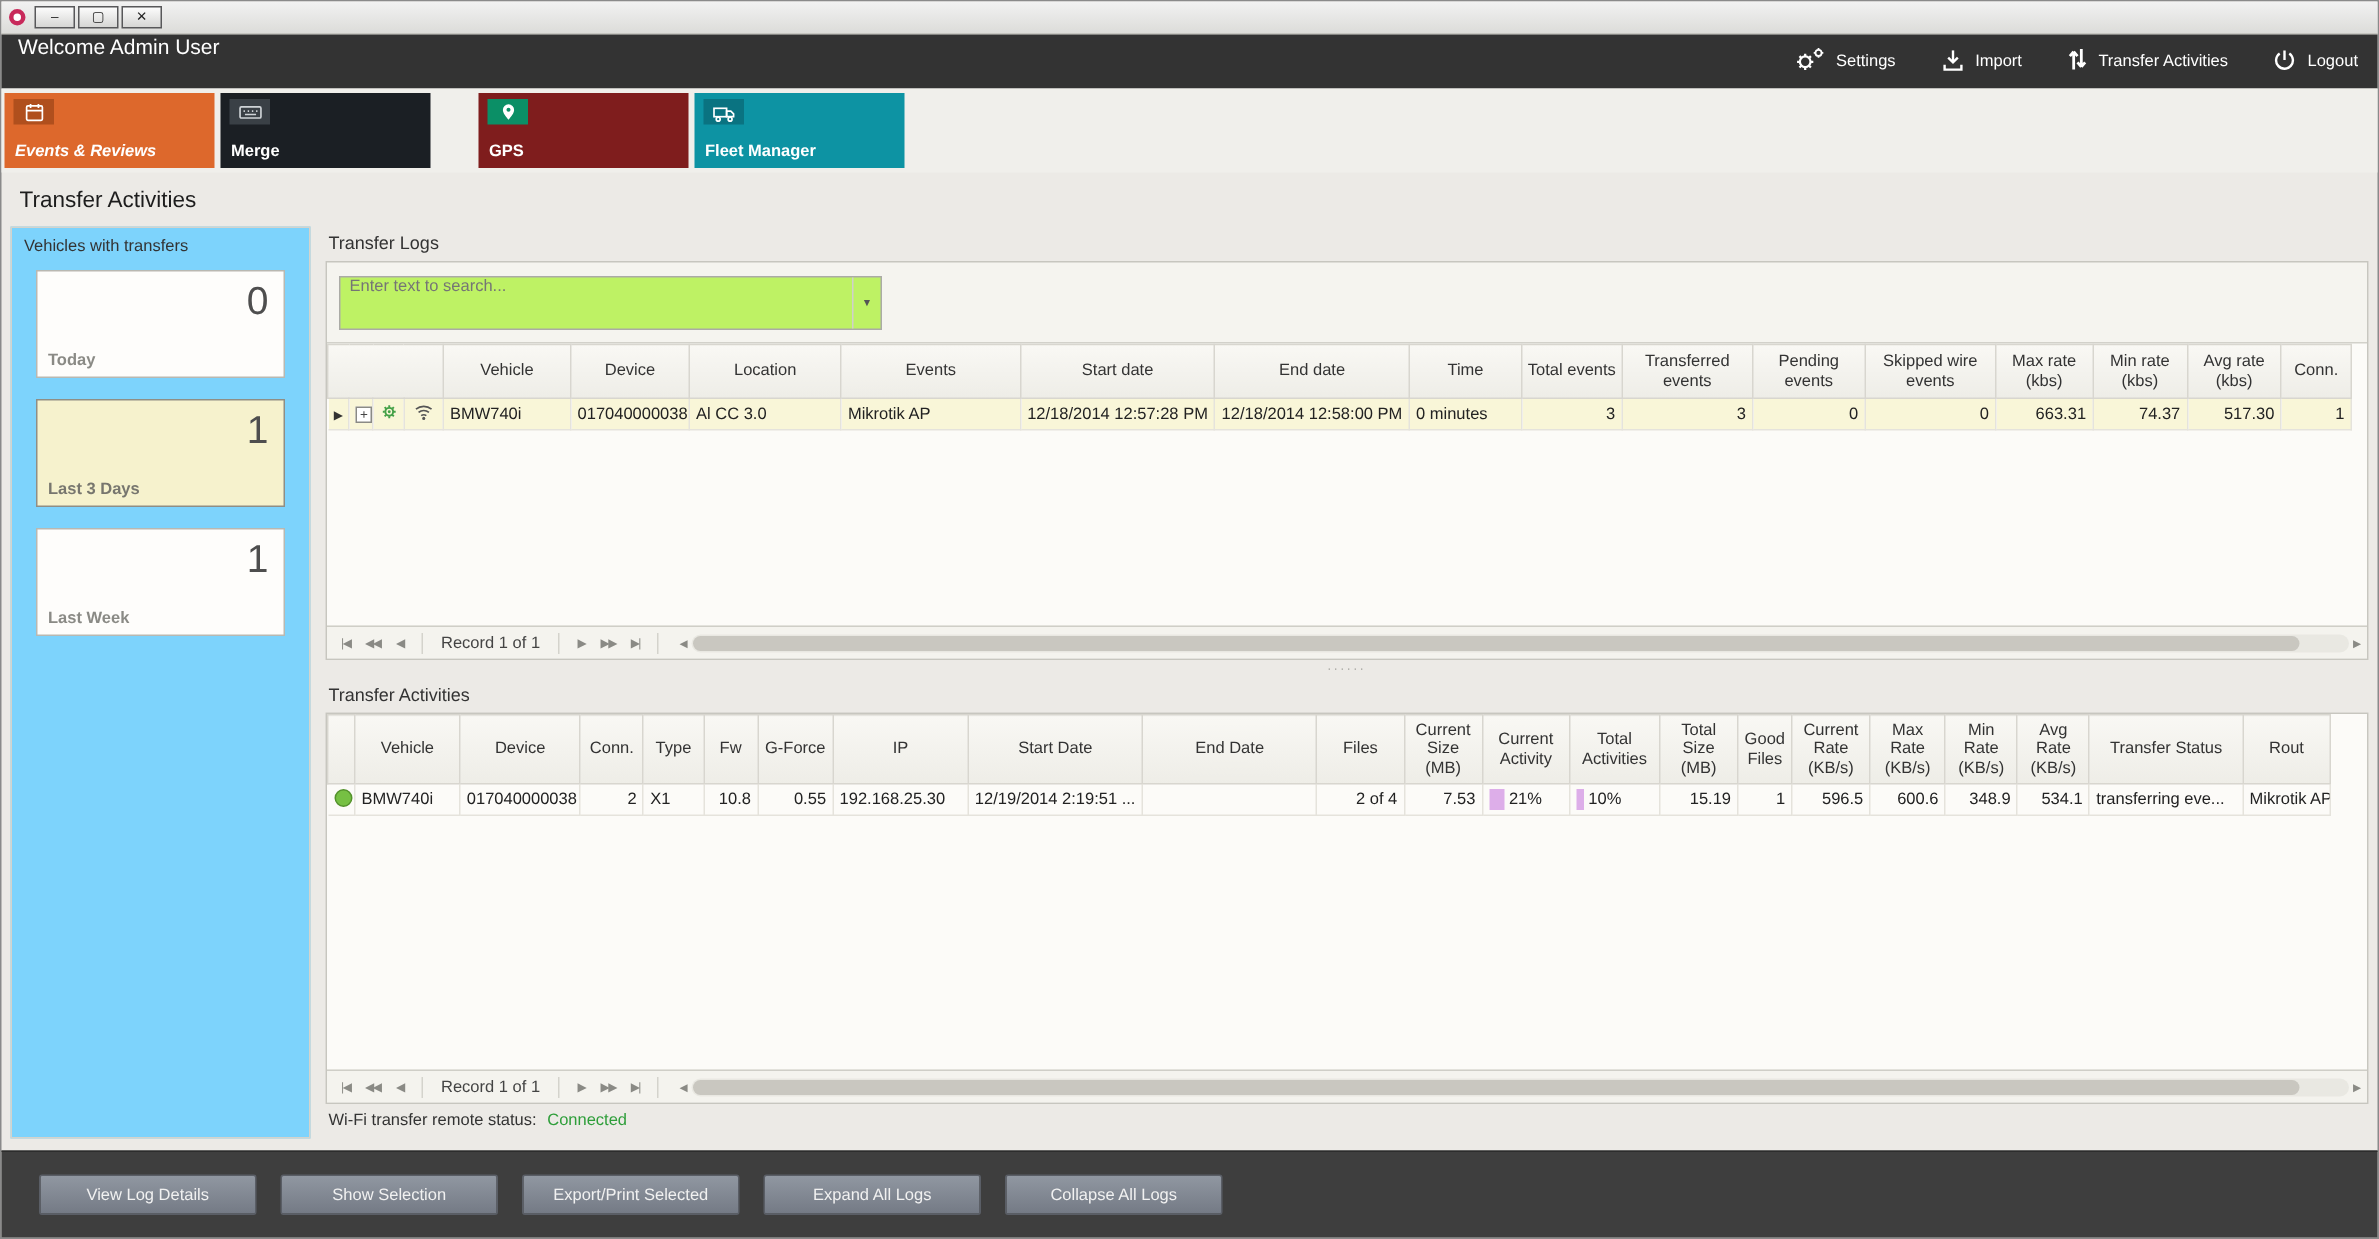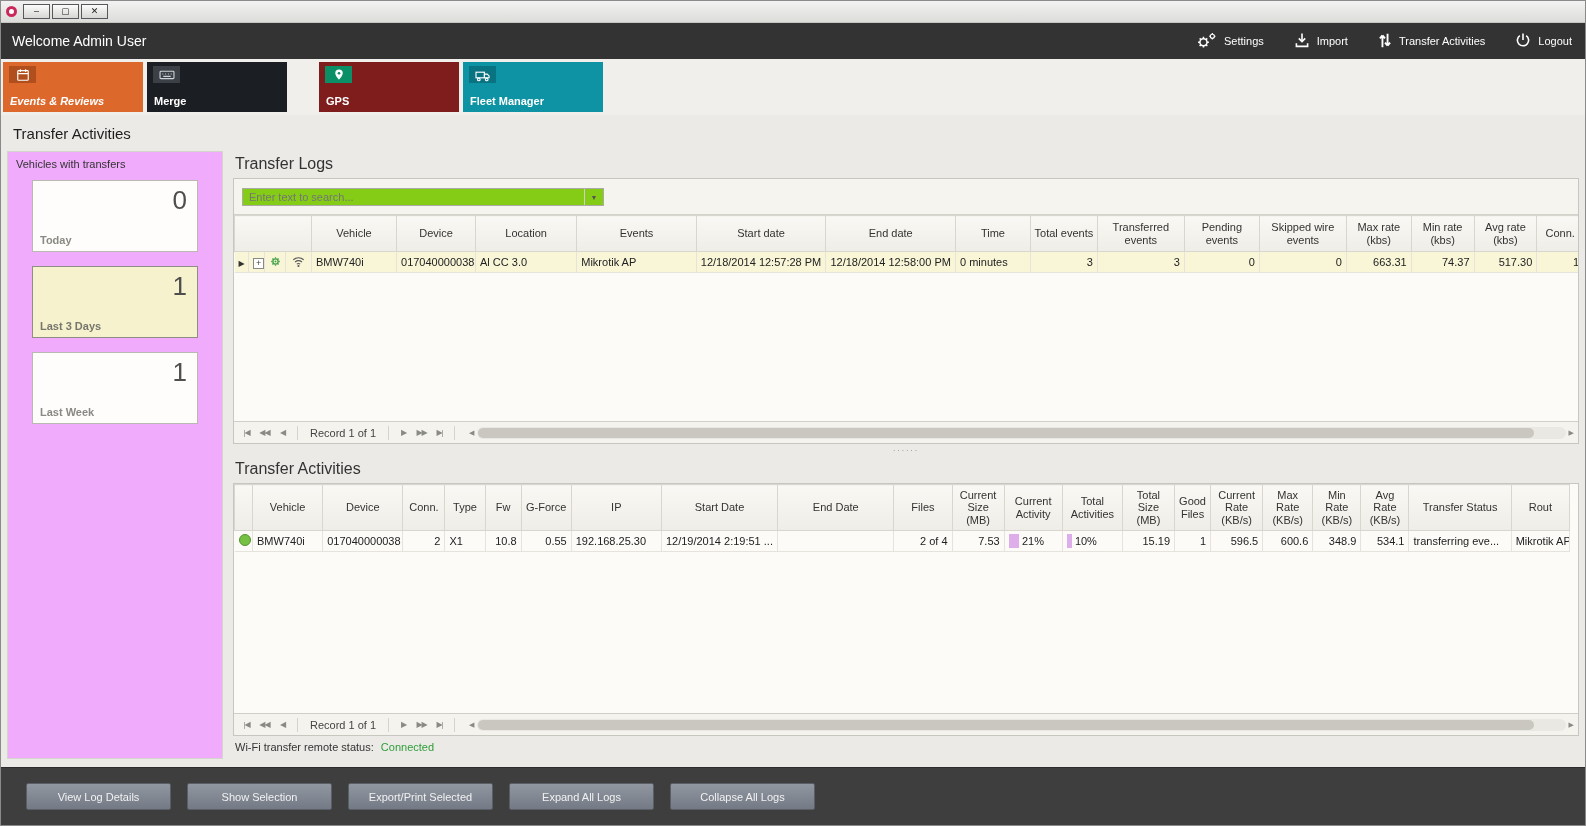--- a/index.html
+++ b/index.html
@@ -14,57 +14,57 @@
   .app-icon { width:11px; height:11px; border:3px solid #c8295a; border-radius:50%; background:#fff; flex:none; }
   .title-text { flex:1; font-size:11px; font-weight:bold; color:#a3a2a0;
     white-space:nowrap; overflow:hidden; }
   .win-btns { display:flex; gap:2px; }
   .win-btn { width:27px; height:15px; border:1px solid #58585a;
     background:linear-gradient(#fcfcfc,#d6d6d4); color:#222; font-size:9px; line-height:13px;
     text-align:center; cursor:pointer; }
 
   
   .topbar { height:36px; flex:none; background:#333333; color:#fff;
-    display:flex; align-items:center; padding:0 11px; }
+    display:flex; padding:0 11px; }
   .welcome { font-size:14px; }
   .topbar-actions { margin-left:auto; display:flex; align-items:center; gap:30px; padding-right:2px;}
   .topbar-action { display:flex; align-items:center; gap:7px; font-size:11px; cursor:pointer; white-space:nowrap; }
 
   
   .tiles { flex:none; display:flex; gap:4px; padding:3px 2px; background:#f0efeb; }
   .tile { width:140px; height:50px; position:relative; padding:4px 6px; cursor:pointer; }
   .tile-icon { width:27px; height:17px; display:flex; align-items:center; justify-content:center; }
   .tile-label { position:absolute; left:7px; bottom:5px; color:#fff; font-weight:bold;
     font-size:11px; white-space:nowrap; }
 
   .page-title { flex:none; font-size:15px; color:#1d1d1d; padding:10px 12px 9px; }
 
   
   .content { flex:1; min-height:0; display:flex; gap:10px; padding:0 6px 4px 6px; }
 
   
-  .sidebar { width:216px; flex:none; background:#f0abfc; border:1px solid #d4d3cc; padding:6px 8px; }
+  .sidebar { width:200px; flex:none; background:#7dd3fc; border:1px solid #d4d3cc; padding:6px 8px; }
   .sidebar-title { font-size:11px; color:#333; margin-bottom:10px; }
   .vcard { width:166px; height:72px; margin:0 auto 14px auto; background:#fefdfb;
     border:1px solid #b9b8b1; position:relative; cursor:pointer; }
   .vcard.selected { background:#f6f2cd; border-color:#8f8e85; }
   .vcard-value { position:absolute; top:4px; right:10px; font-size:26px; color:#4e4e4e; }
   .vcard-label { position:absolute; left:7px; bottom:5px; font-size:11px; font-weight:bold; color:#8a8a85; }
   .vcard.selected .vcard-label { color:#77766e; }
 
   
   .main { flex:1; min-width:0; display:flex; flex-direction:column; }
-  .section-label { flex:none; font-size:16px; color:#333; padding:4px 2px 5px; }
+  .section-label { flex:none; font-size:12px; color:#333; padding:4px 2px 5px; }
   .panel { border:1px solid #c7c6bf; background:#f5f4ef; display:flex; flex-direction:column; min-width:0; overflow:hidden; }
   .panel.logs { flex:none; height:266px; }
   .panel.acts { flex:1; min-height:0; }
 
   .search-row { flex:none; padding:9px 8px 8px; }
-  .search-combo { width:362px; height:18px; background:#84cc16; border:1px solid #ababa6;
-    display:flex; align-items:center; }
+  .search-combo { width:362px; height:36px; background:#bef264; border:1px solid #ababa6;
+    display:flex; align-items:flex-start; }
   .search-combo input { flex:1; border:none; outline:none; font-size:11px; color:#444;
     padding:0 6px; font-family:"Liberation Sans", sans-serif; background:transparent; }
   .combo-arrow { width:19px; height:100%; border-left:1px solid #d0d0cb; display:flex;
     align-items:center; justify-content:center; font-size:7px; color:#555; cursor:pointer; }
 
   .grid-wrap { flex:1; min-height:0; overflow:hidden; background:#fcfbf8; border-top:1px solid #d2d1ca; }
   table.grid { border-collapse:collapse; table-layout:fixed; width:1350px; font-size:11px; }
   table.grid th { background:linear-gradient(#f9f8f4,#eeede7); border:1px solid #d8d6cf;
     font-weight:normal; color:#333; text-align:center; padding:2px 3px; line-height:1.15; }
   .panel.logs th { height:36px; }

